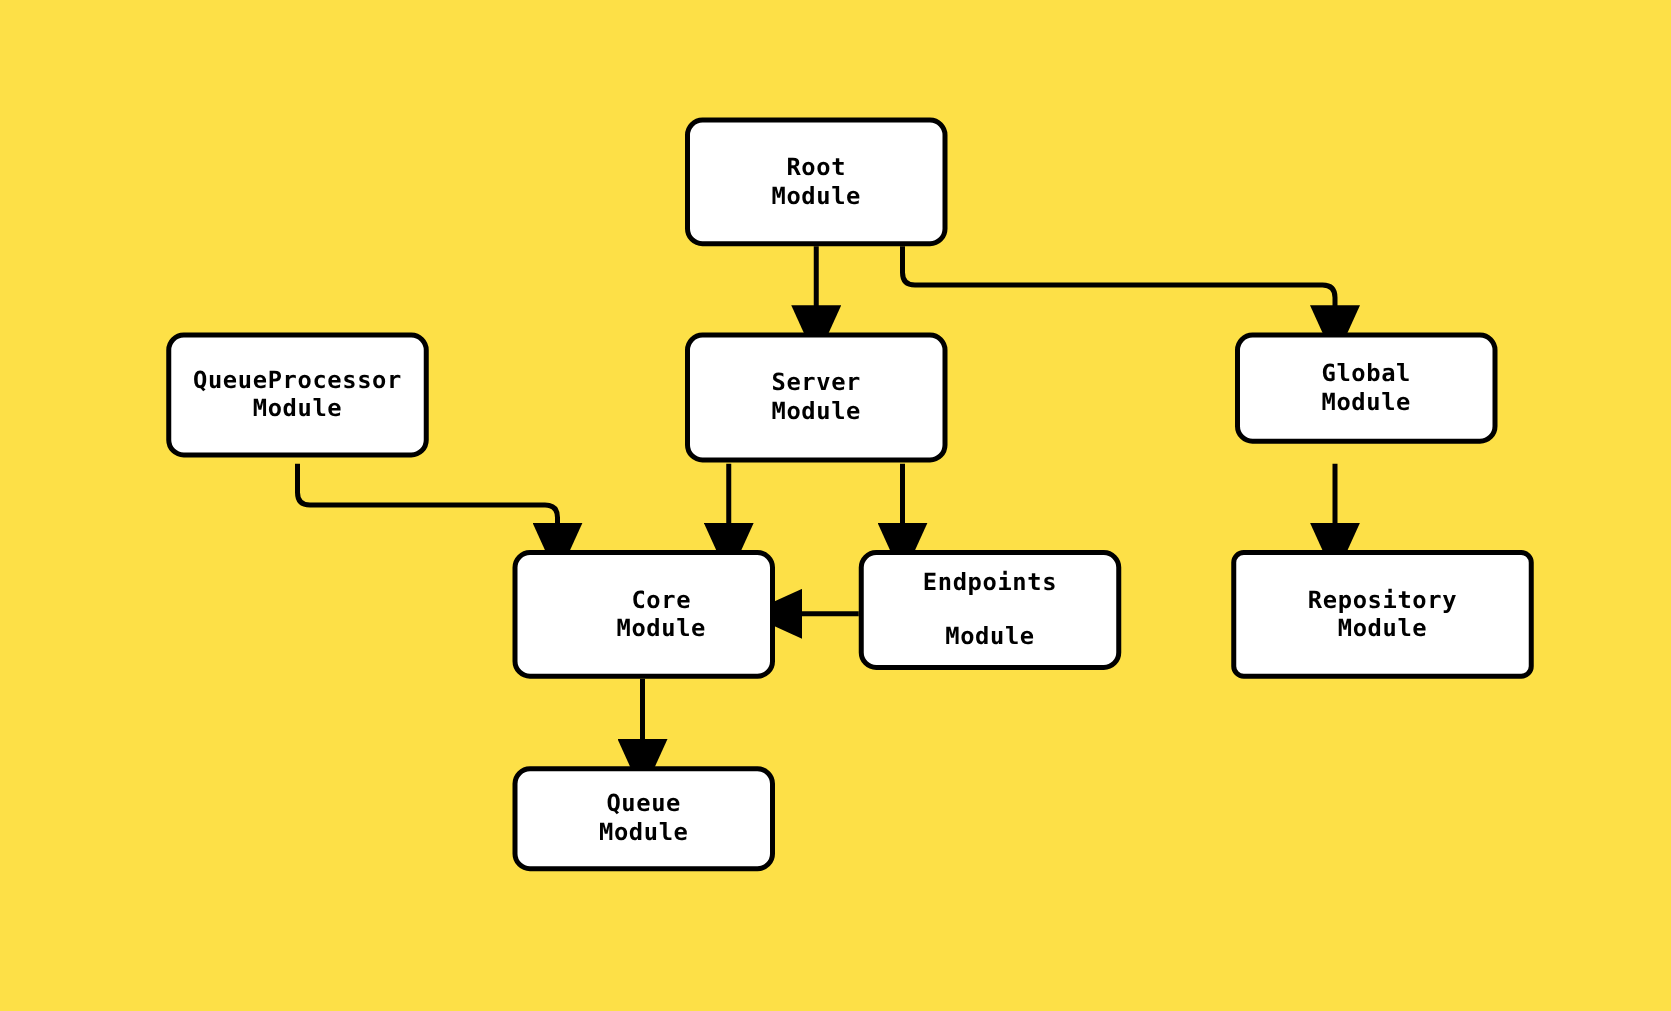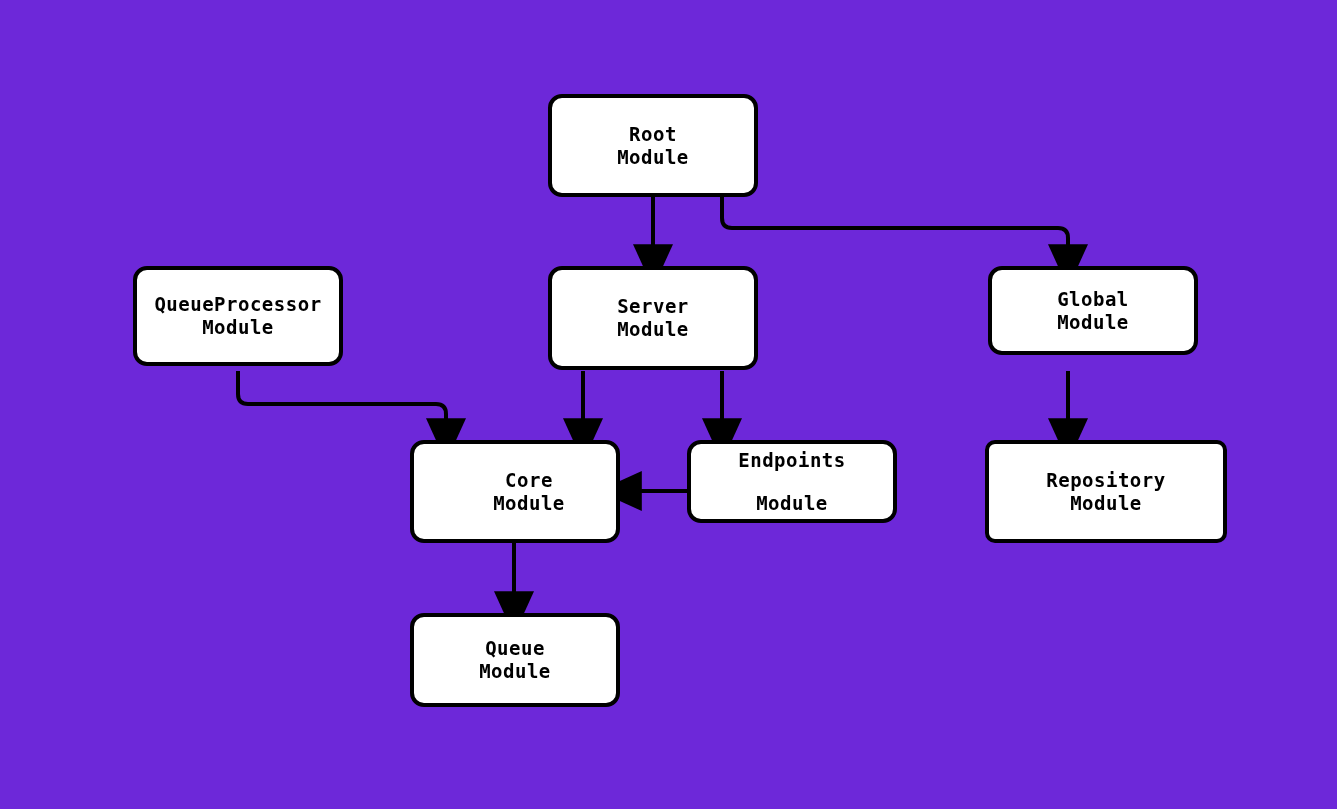--- a/index.html
+++ b/index.html
@@ -11,21 +11,21 @@
   body {
     width: 1337px;
     height: 809px;
     overflow: hidden;
     font-family: "DejaVu Sans Mono", "Liberation Mono", monospace;
   }
   #diagram-canvas {
     position: relative;
     width: 1337px;
     height: 809px;
-    background: #6d28d9;
+    background: #fde047;
   }
   #edge-layer {
     position: absolute;
     left: 0;
     top: 0;
     width: 1337px;
     height: 809px;
   }
   .node {
     position: absolute;
@@ -101,28 +101,28 @@
   <div class="node" style="left:988px; top:266px; width:210px; height:89px;">
     <div class="node-label">Global</div>
     <div class="node-label">Module</div>
   </div>
 
   <div class="node" style="left:410px; top:440px; width:210px; height:103px;padding-left:28px;">
     <div class="node-label">Core</div>
     <div class="node-label">Module</div>
   </div>
 
-  <div class="node" style="left:687px; top:440px; width:210px; height:83px;gap:20px;">
+  <div class="node" style="left:687px; top:440px; width:210px; height:96px;gap:20px;">
     <div class="node-label">Endpoints</div>
     <div class="node-label">Module</div>
   </div>
 
   <div class="node" style="left:985px; top:440px; width:242px; height:103px;border-radius:10px;">
     <div class="node-label">Repository</div>
     <div class="node-label">Module</div>
   </div>
 
-  <div class="node" style="left:410px; top:613px; width:210px; height:94px;">
+  <div class="node" style="left:410px; top:613px; width:210px; height:84px;">
     <div class="node-label">Queue</div>
     <div class="node-label">Module</div>
   </div>
 
 </div>
 
 </body></html>

